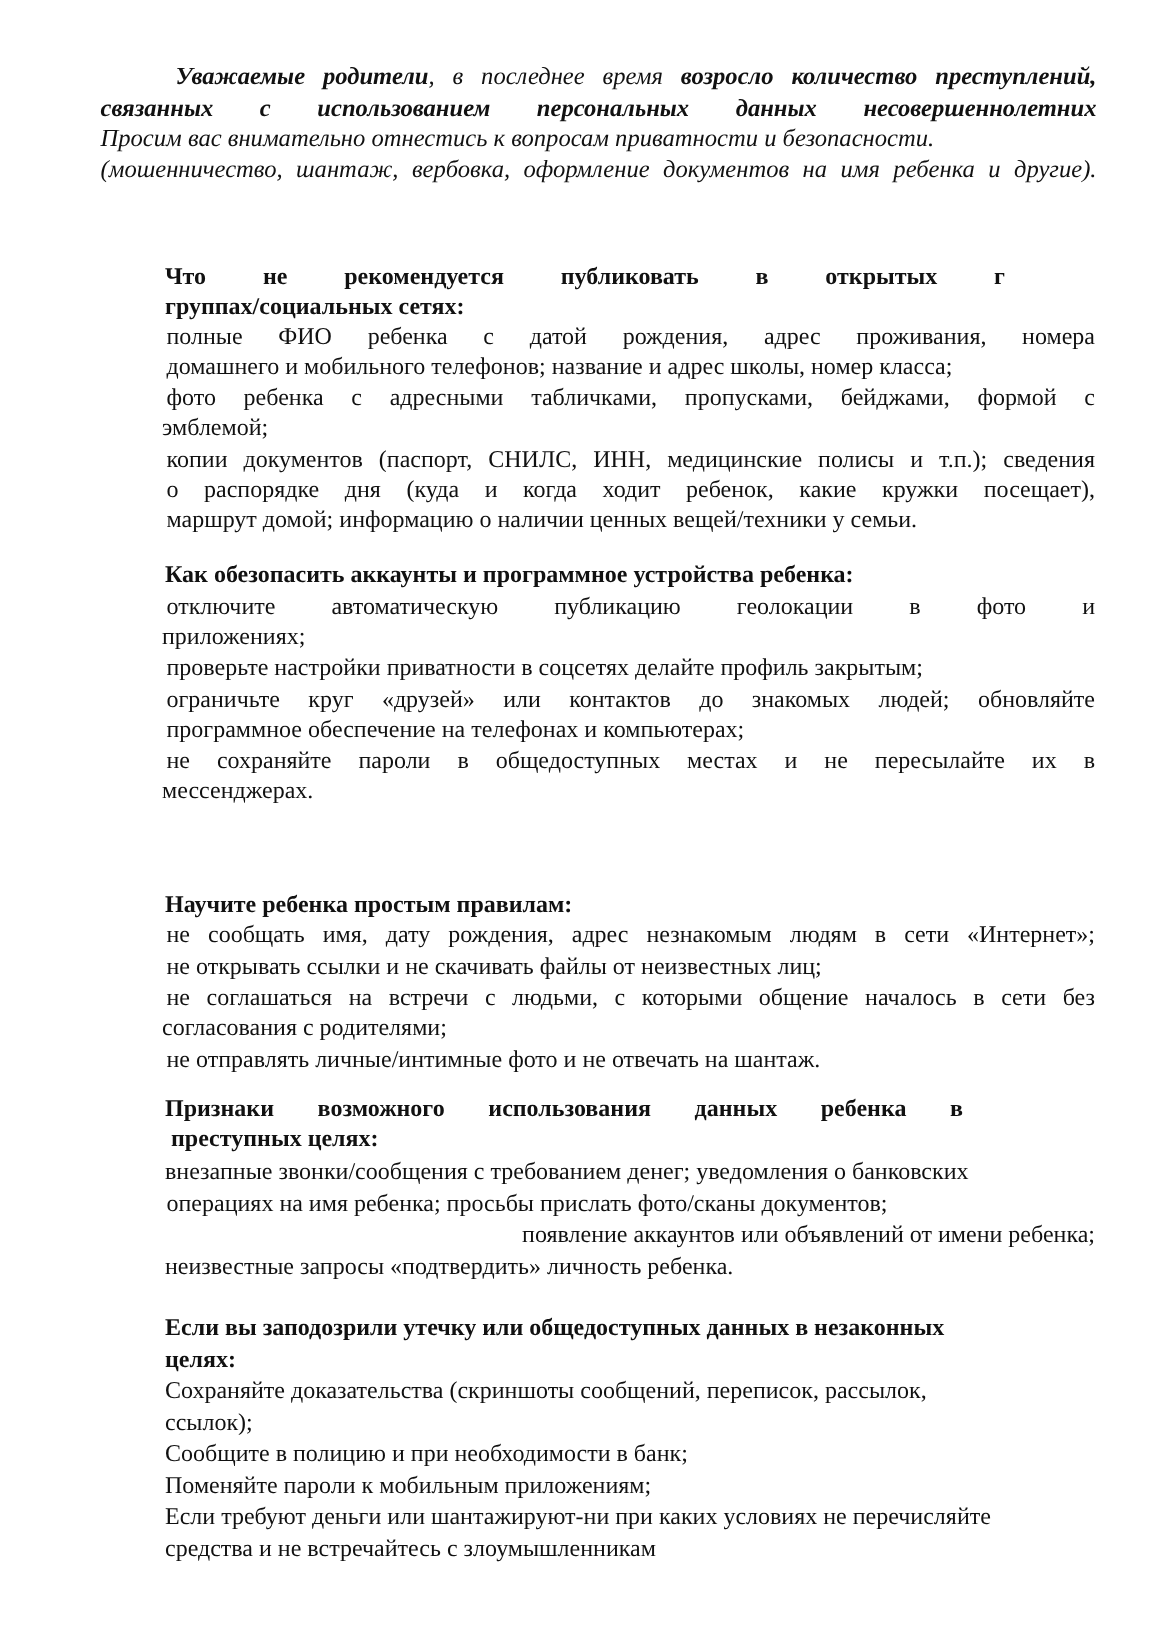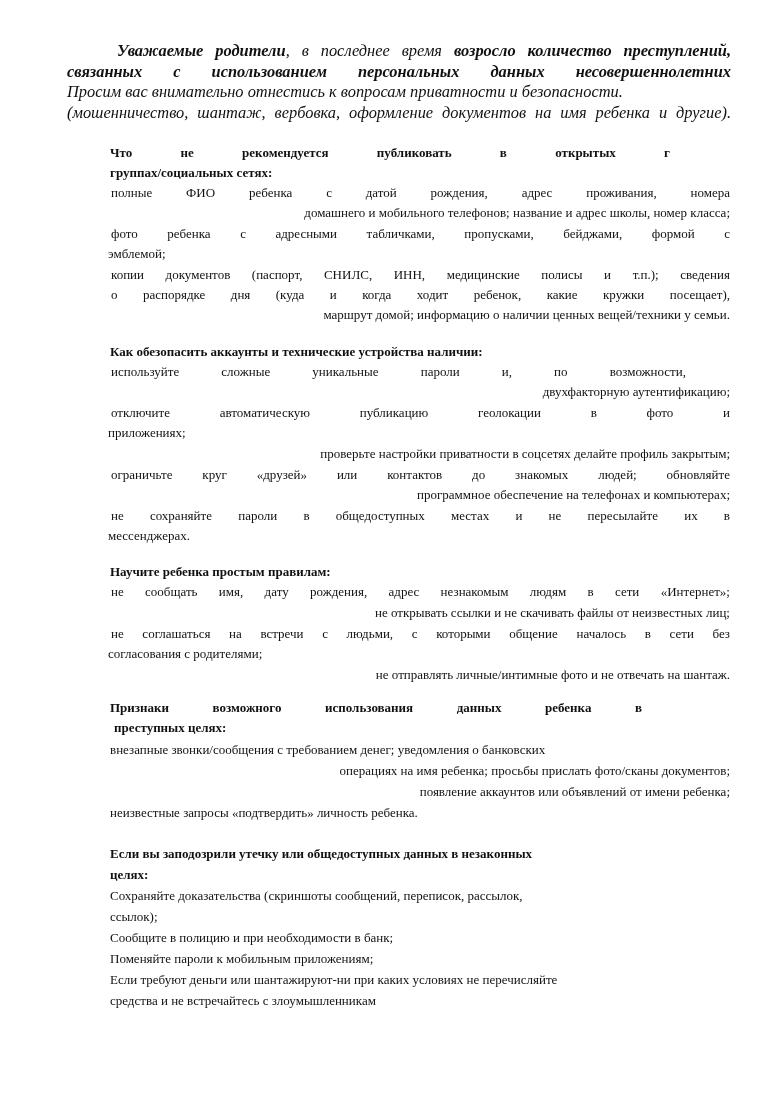--- a/index.html
+++ b/index.html
@@ -11,27 +11,27 @@
   .page { position: absolute; left: 0; top: 0; width: 776px; height: 1097px; }
   .intro {
     position: absolute; left: 67px; top: 41px; width: 664px;
     font-style: italic; font-size: 16.4px; line-height: 20.5px;
     text-align: justify;
   }
   .intro .indent { display: inline-block; width: 50px; }
   .intro b { font-weight: bold; }
   .intro-line { display: block; text-align: justify; text-align-last: justify; white-space: nowrap; }
   .intro-line.last { text-align-last: left; }
-  .sec { position: absolute; left: 110px; width: 620px; font-size: 13px; line-height: 20px; }
+  .sec { position: absolute; left: 110px; width: 620px; font-size: 16px; line-height: 20px; margin-top: 32px; }
   .sec .h { font-weight: bold; display: block; white-space: nowrap; }
   .sec .h.just { text-align: justify; text-align-last: justify; }
   .line { display: block; white-space: nowrap; }
   .line.just { text-align: justify; text-align-last: justify; }
   .item { display: block; margin-top: 0; }
-  .ind1 { padding-left: 1px; text-align: right; }
+  .ind1 { padding-left: 1px; }
   .out { margin-left: -2px; }
 </style>
 </head>
 <body>
 
 <div class="page">
 
   <div class="intro">
     <span class="intro-line" style="white-space: normal;"><span class="indent"></span><b>Уважаемые родители</b><span>, в последнее время </span><b>возросло количество преступлений,</b></span>
     <span class="intro-line" style="white-space: normal;"><b>связанных с использованием персональных данных несовершеннолетних</b></span>
@@ -51,25 +51,21 @@
       <span class="line out">эмблемой;</span>
     </div>
     <div class="item" style="margin-top:1px;">
       <span class="line just ind1" style="white-space: normal;">копии документов (паспорт, СНИЛС, ИНН, медицинские полисы и т.п.); сведения</span>
       <span class="line just ind1" style="white-space: normal;">о распорядке дня (куда и когда ходит ребенок, какие кружки посещает),</span>
       <span class="line ind1">маршрут домой; информацию о наличии ценных вещей/техники у семьи.</span>
     </div>
   </div>
 
   <div class="sec" style="top:342px;">
-    <span class="h">Как обезопасить аккаунты и технические устройства наличии:</span>
-    <div class="item">
-      <span class="line just ind1" style="width: 575px; white-space: normal;">используйте сложные уникальные пароли и, по возможности,</span>
-      <span class="line ind1">двухфакторную аутентификацию;</span>
-    </div>
+    <span class="h">Как обезопасить аккаунты и программное устройства ребенка:</span>
     <div class="item" style="margin-top:1px;">
       <span class="line just ind1" style="white-space: normal;">отключите автоматическую публикацию геолокации в фото и</span>
       <span class="line out">приложениях;</span>
     </div>
     <div class="item" style="margin-top:1px;">
       <span class="line ind1">проверьте настройки приватности в соцсетях делайте профиль закрытым;</span>
     </div>
     <div class="item" style="margin-top:1px;">
       <span class="line just ind1" style="white-space: normal;">ограничьте круг «друзей» или контактов до знакомых людей; обновляйте</span>
       <span class="line ind1">программное обеспечение на телефонах и компьютерах;</span>

